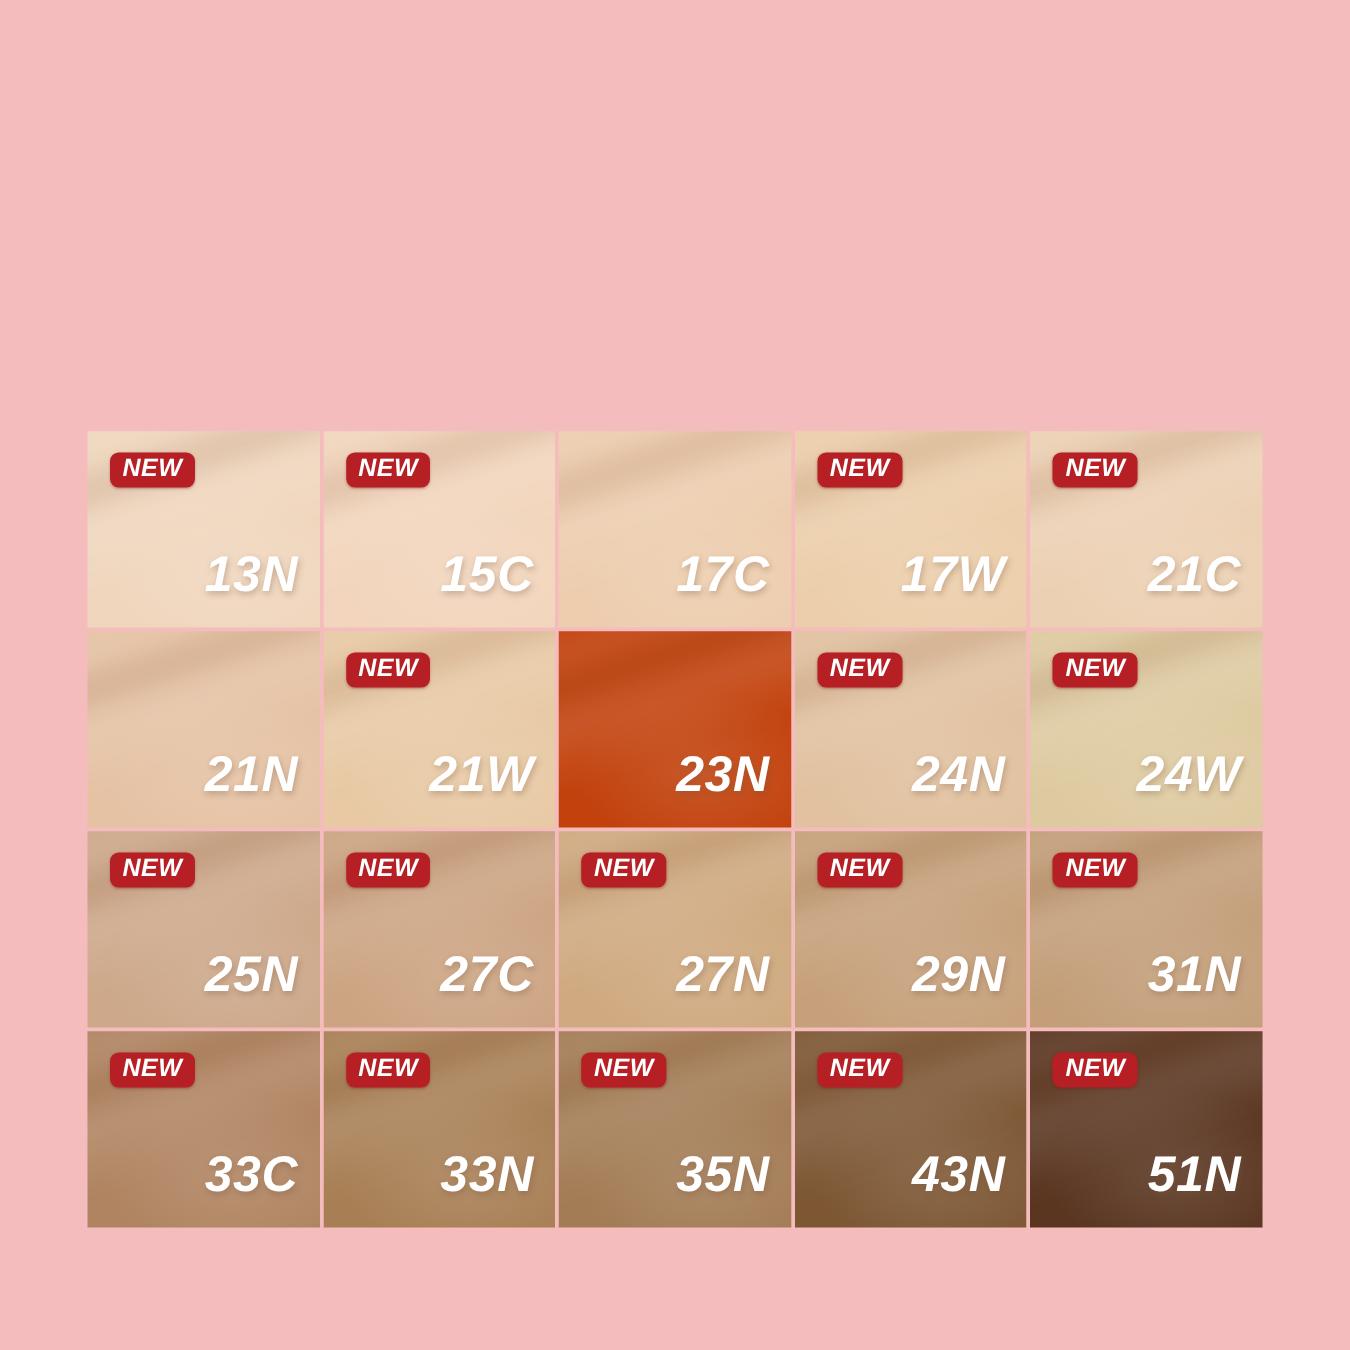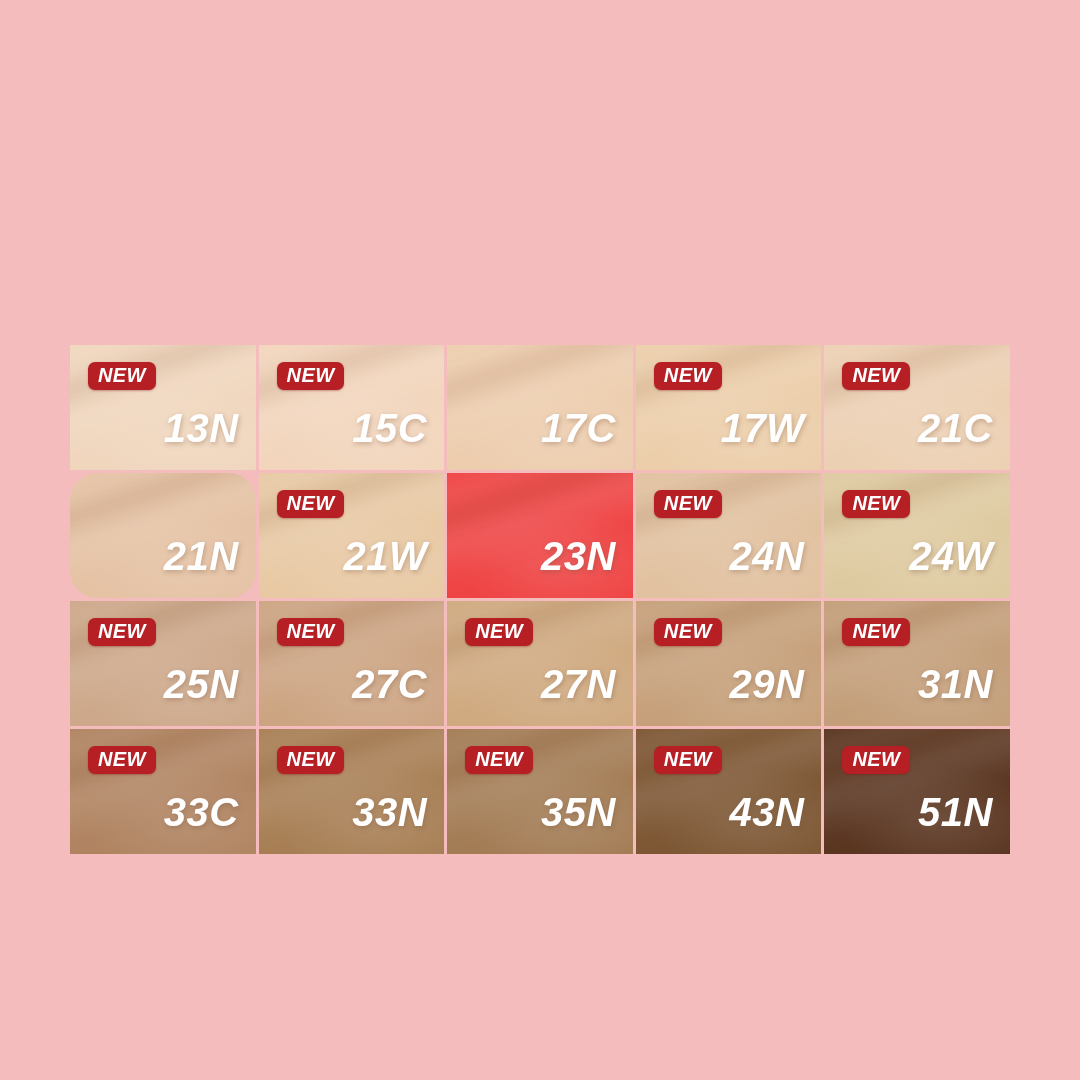--- a/index.html
+++ b/index.html
@@ -68,21 +68,21 @@
     transform: scaleX(0.93);
     white-space: nowrap;
   }
 
   
   .grid {
     position: absolute;
     left: 70px;
     top: 345px;
     width: 940px;
-    height: 509px;
+    height: 637px;
     display: grid;
     grid-template-columns: repeat(5, 1fr);
     grid-template-rows: repeat(4, 1fr);
     gap: 3px;
   }
 
   .swatch {
     position: relative;
     overflow: hidden;
   }
@@ -176,32 +176,32 @@
         <div class="sheen"></div>
         <div class="badge-new" style="background: rgb(182, 31, 36); color: rgb(255, 255, 255);">NEW</div>
         <div class="shade-code">17W</div>
       </div>
       <div class="swatch" style="background: rgb(236, 208, 179);">
         <div class="smear"></div>
         <div class="sheen"></div>
         <div class="badge-new" style="background: rgb(182, 31, 36); color: rgb(255, 255, 255);">NEW</div>
         <div class="shade-code">21C</div>
       </div>
-      <div class="swatch" style="background: rgb(229, 194, 164); border-radius: 27px;">
+      <div class="swatch" style="background: rgb(229, 194, 164);">
         <div class="smear"></div>
         <div class="sheen"></div>
         <div class="shade-code">21N</div>
       </div>
       <div class="swatch" style="background: rgb(232, 201, 164);">
         <div class="smear"></div>
         <div class="sheen"></div>
         <div class="badge-new" style="background: rgb(182, 31, 36); color: rgb(255, 255, 255);">NEW</div>
         <div class="shade-code">21W</div>
       </div>
-      <div class="swatch" style="background: #ef4444;">
+      <div class="swatch" style="background: #c2410c;">
         <div class="smear"></div>
         <div class="sheen"></div>
         <div class="shade-code">23N</div>
       </div>
       <div class="swatch" style="background: rgb(225, 193, 159);">
         <div class="smear"></div>
         <div class="sheen"></div>
         <div class="badge-new" style="background: rgb(182, 31, 36); color: rgb(255, 255, 255);">NEW</div>
         <div class="shade-code">24N</div>
       </div>

